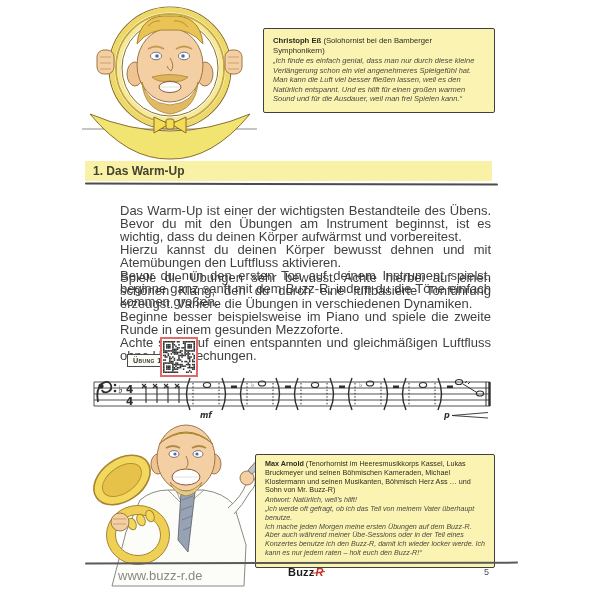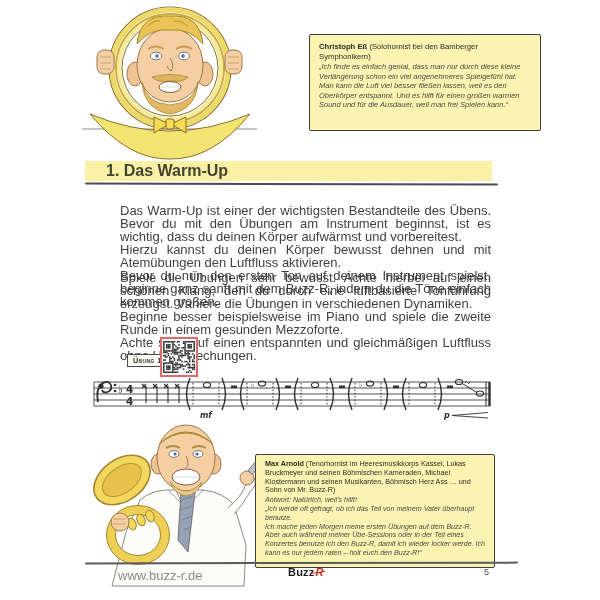--- a/index.html
+++ b/index.html
@@ -9,21 +9,21 @@
 
   
   .qbox{background:#faf3b2;border:1.6px solid #3f3f3f;border-radius:2px;
         padding:7px 9px 6px 9px;box-sizing:border-box;}
   .qbox .qtitle{font-size:7.7px;line-height:9.6px;color:#2e2c22;}
   .qbox .qtitle b{font-weight:bold;}
   .qbox .qtext{font-size:7.5px;line-height:9.5px;font-style:italic;color:#4a4a42;margin-top:1px;}
 
   
   .section-bar{background:#f8f1a6;height:20px;display:flex;align-items:center;}
-  .section-bar span{font-size:16px;font-weight:bold;color:#45432f;padding-left:21px;}
+  .section-bar span{font-size:12px;font-weight:bold;color:#45432f;padding-left:8px;}
   .rule{background:#4c4c4c;height:2px;border-radius:1px;}
 
   
   .bodytext{width:371px;font-size:13px;line-height:13px;text-align:justify;color:#3f3f3f;}
   .bodytext p{margin:0;}
 
   
   .ex-label{border:1.2px solid #4a4a4a;background:#fcfcf8;font-size:7.2px;font-weight:bold;
             color:#33312a;padding:1px 5px;font-variant:small-caps;letter-spacing:.4px;}
 
@@ -79,23 +79,23 @@
     <ellipse cx="88" cy="85" rx="11" ry="5.5" fill="#fff" stroke="#8a5a3a" stroke-width="1"></ellipse>
     <line x1="78" y1="85" x2="98" y2="85" stroke="#c9c9c9" stroke-width=".6"></line>
     <path d="M60 80 Q62 108 88 112 Q114 108 116 80 Q112 101 88 103 Q64 101 60 80 Z" fill="#e2b964" stroke="#a8842e" stroke-width=".8"></path>
 
     <path d="M72 115 L87 122 L72 131 Z" fill="#f4dd55" stroke="#8a6d2a" stroke-width="1"></path>
     <path d="M104 115 L89 122 L104 131 Z" fill="#f4dd55" stroke="#8a6d2a" stroke-width="1"></path>
     <rect x="84" y="117" width="8" height="10" rx="2" fill="#f4dd55" stroke="#8a6d2a" stroke-width="1"></rect>
   </svg>
 </div>
 
-<div class="qbox abs" style="left:263px;top:34px;width:232px;height:97px;margin-left:46px;">
+<div class="qbox abs" style="left:263px;top:28px;width:232px;height:85px;">
   <div class="qtitle"><b>Christoph Eß</b><span> (Solohornist bei den Bamberger Symphonikern)</span></div>
-  <div class="qtext">„Ich finde es einfach genial, dass man nur durch diese kleine Verlängerung schon ein viel angenehmeres Spielgefühl hat. Man kann die Luft viel besser fließen lassen, weil es den Oberkörper entspannt. Und es hilft für einen großen warmen Sound und für die Ausdauer, weil man frei Spielen kann.“</div>
+  <div class="qtext">„Ich finde es einfach genial, dass man nur durch diese kleine Verlängerung schon ein viel angenehmeres Spielgefühl hat. Man kann die Luft viel besser fließen lassen, weil es den Natürlich entspannt. Und es hilft für einen großen warmen Sound und für die Ausdauer, weil man frei Spielen kann.“</div>
 </div>
 
 <div class="section-bar abs" style="left:85px;top:161px;width:407px;">
   <span>1. Das Warm-Up</span>
 </div>
 <div class="rule abs" style="left:85px;top:183px;width:413px;transform:rotate(.12deg);"></div>
 
 <div class="bodytext abs" style="left:120px;top:204px;">
   <p>Das Warm-Up ist einer der wichtigsten Bestandteile des Übens. Bevor du mit den Übungen am Instrument beginnst, ist es wichtig, dass du deinen Körper aufwärmst und vorbereitest.</p>
   <p>Hierzu kannst du deinen Körper bewusst dehnen und mit Atemübungen den Luftfluss aktivieren.</p>

